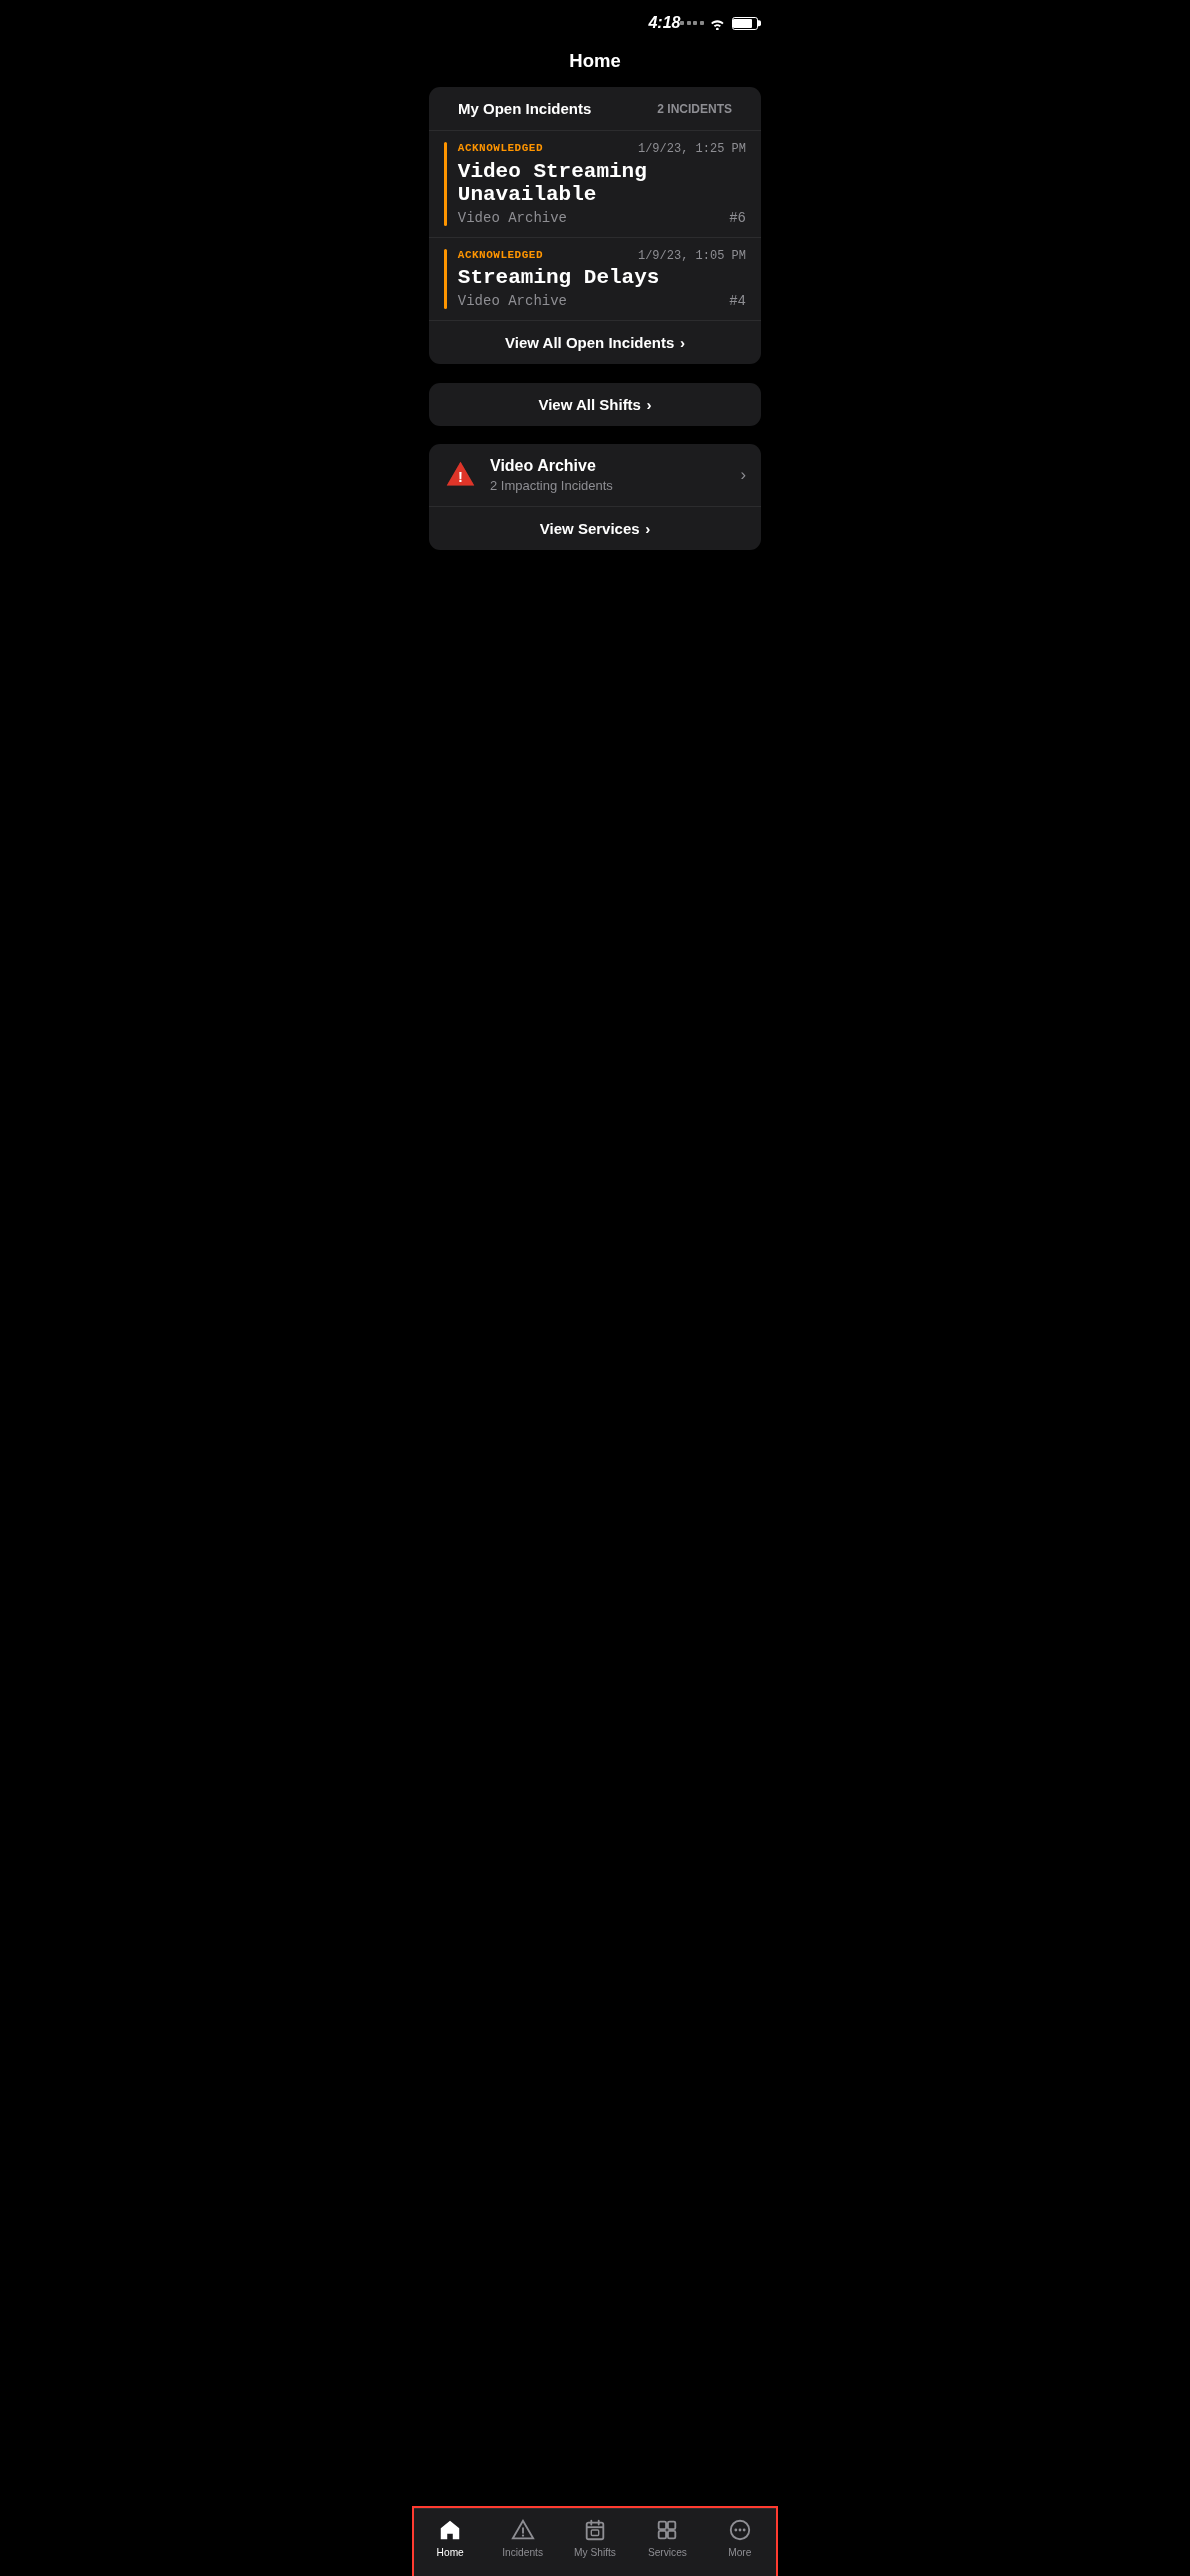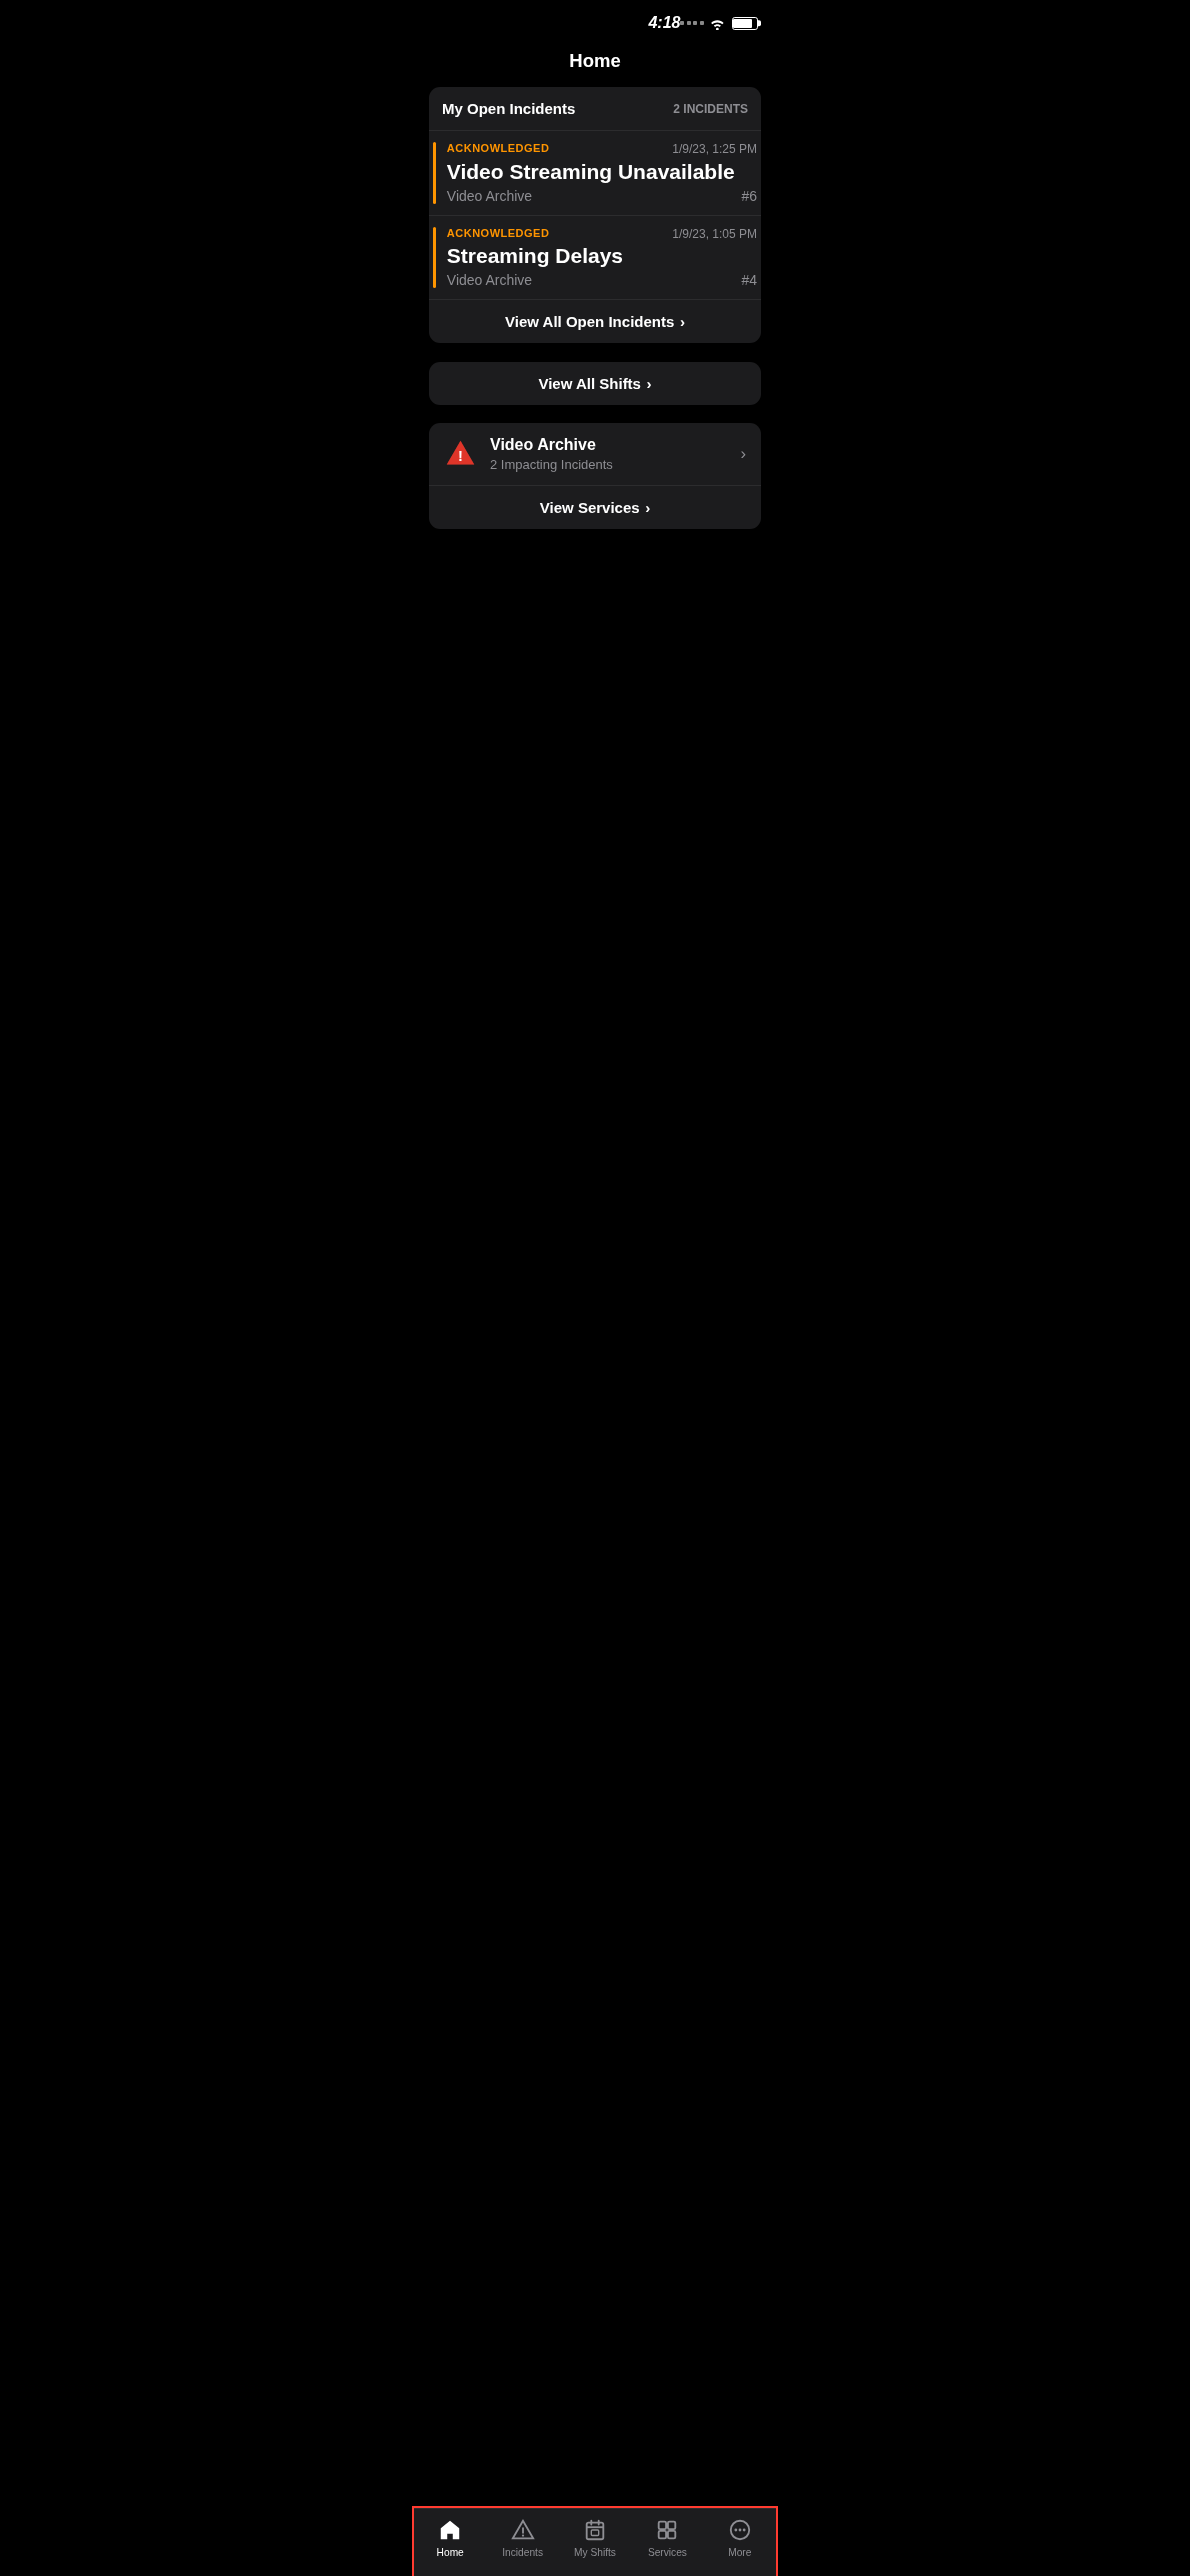--- a/index.html
+++ b/index.html
@@ -104,41 +104,42 @@
       background: #1c1c1e;
       border-radius: 11px;
       margin-bottom: 18.5px;
       overflow: hidden;
     }
 
     .card-header {
       display: flex;
       justify-content: space-between;
       align-items: center;
-      padding: 13px 13px;
+      padding: 13px 29px;
       border-bottom: 0.9px solid #2c2c2e;
     }
 
     .card-header-title {
       font-size: 15px;
       font-weight: 700;
       color: #fff;
     }
 
     .card-header-badge {
       font-size: 12px;
       font-weight: 600;
       color: #8e8e93;
     }
 
     .incident-item {
-      padding: 11px 4px;
+      padding: 11px 15px;
       border-bottom: 0.9px solid #2c2c2e;
       display: flex;
       position: relative;
+      font-family: Liberation Mono, monospace;
     }
 
     .incident-item:last-of-type {
       border-bottom: 0.9px solid #2c2c2e;
     }
 
     .orange-bar {
       width: 2.8px;
       background: #ff9500;
       border-radius: 1.9px;

